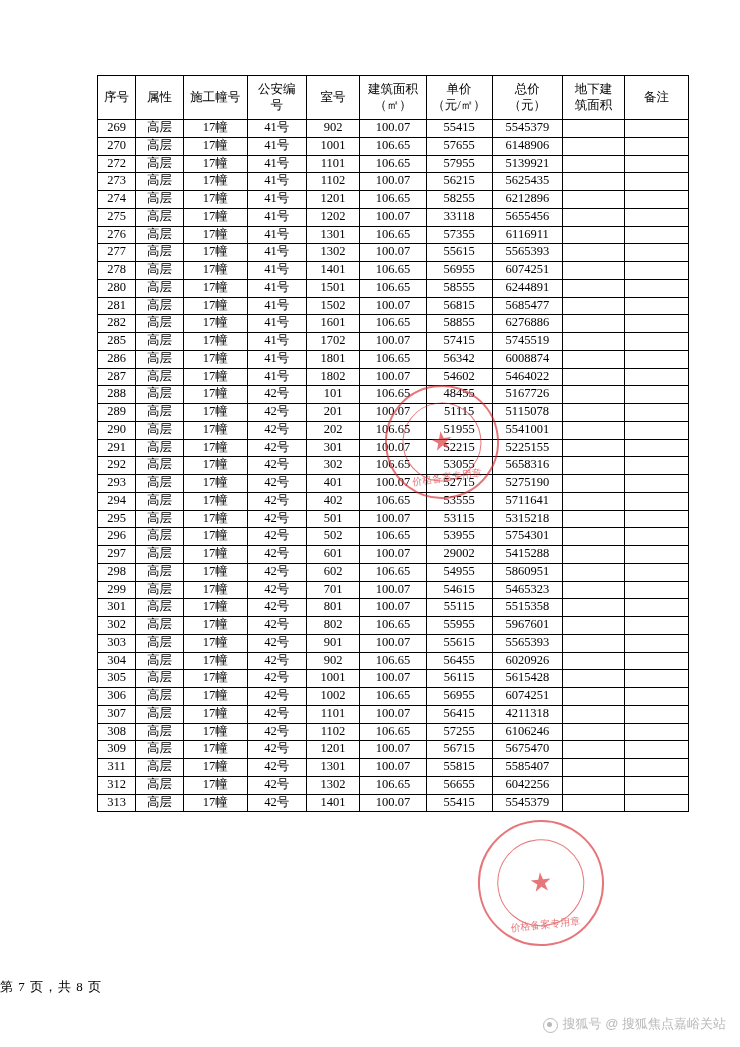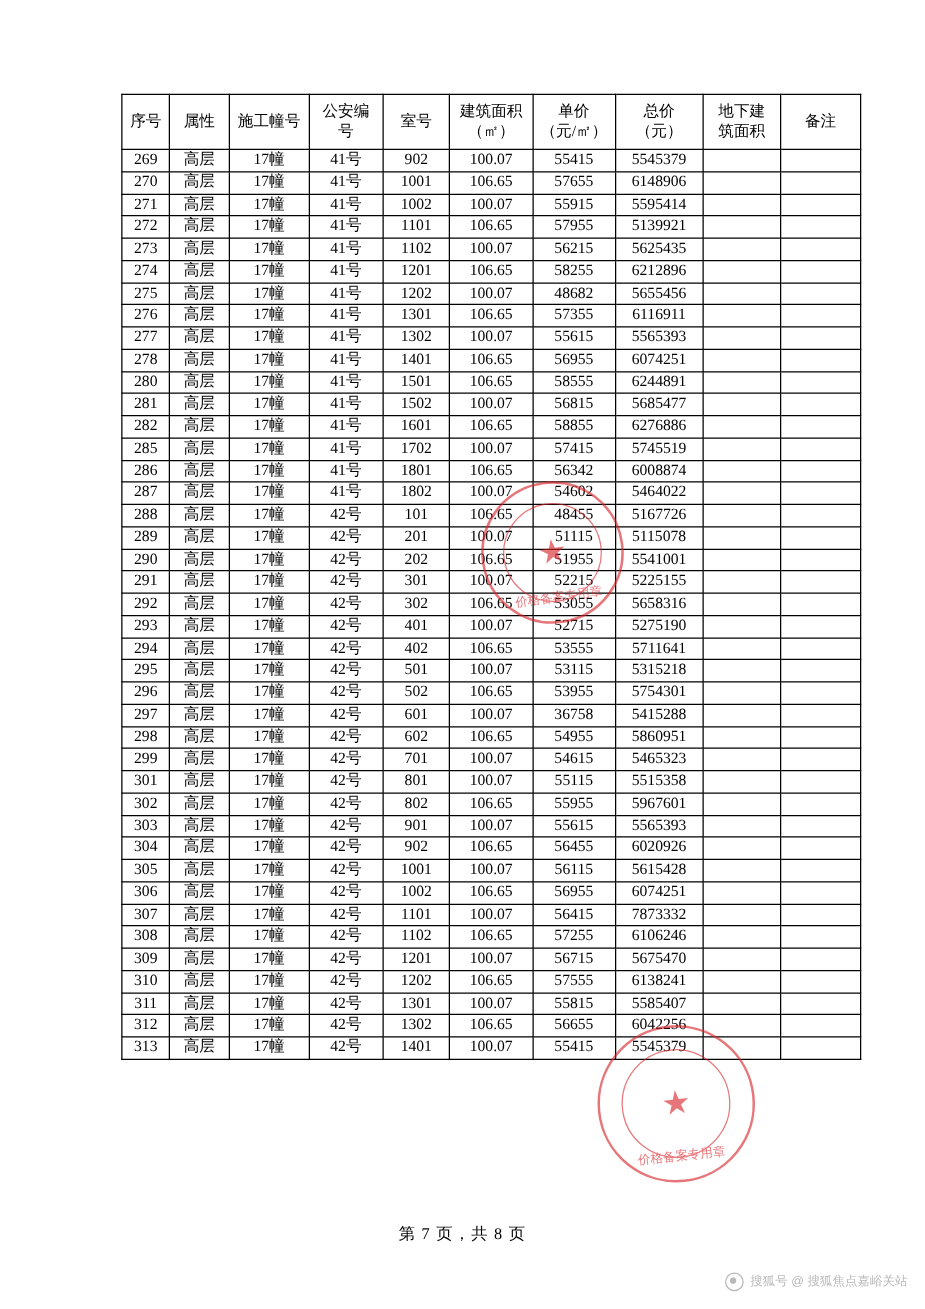--- a/index.html
+++ b/index.html
@@ -67,21 +67,21 @@
 
   td.left-pad {
     text-align: left;
     padding-left: 5px;
   }
   .footer-page {
     position: absolute;
     left: 0;
     right: 0;
     top: 978px;
-    text-align: center;
+    text-align: left;
     font-size: 13px;
     letter-spacing: 1px;
     font-family: "Liberation Serif", serif;
   }
   
   .seal {
     position: absolute;
     border: 2.5px solid #d8242a;
     border-radius: 50%;
     opacity: 0.62;
@@ -128,24 +128,24 @@
     text-align: center;
     color: #d8242a;
     font-size: 10px;
   }
   
   .watermark {
     position: absolute;
     right: 14px;
     bottom: 14px;
     display: flex;
-    align-items: flex-start;
+    align-items: flex-end;
     gap: 5px;
     color: #b9b9b9;
-    font-size: 10px;
+    font-size: 13px;
     font-family: "Liberation Sans", sans-serif;
   }
   .watermark .wm-logo {
     width: 13px;
     height: 13px;
     border-radius: 50%;
     border: 1.5px solid #b9b9b9;
     display: inline-block;
     position: relative;
   }
@@ -237,32 +237,20 @@
             <td class="left-pad">17幢</td>
             <td class="left-pad">41号</td>
             <td>1001</td>
             <td>106.65</td>
             <td>57655</td>
             <td>6148906</td>
             <td></td>
             <td></td>
           </tr>
           <tr>
-            <td>271</td>
-            <td class="left-pad">高层</td>
-            <td class="left-pad">17幢</td>
-            <td class="left-pad">41号</td>
-            <td>1002</td>
-            <td>100.07</td>
-            <td>55915</td>
-            <td>5595414</td>
-            <td></td>
-            <td></td>
-          </tr>
-          <tr>
             <td>272</td>
             <td class="left-pad">高层</td>
             <td class="left-pad">17幢</td>
             <td class="left-pad">41号</td>
             <td>1101</td>
             <td>106.65</td>
             <td>57955</td>
             <td>5139921</td>
             <td></td>
             <td></td>
@@ -291,21 +279,21 @@
             <td></td>
             <td></td>
           </tr>
           <tr>
             <td>275</td>
             <td class="left-pad">高层</td>
             <td class="left-pad">17幢</td>
             <td class="left-pad">41号</td>
             <td>1202</td>
             <td>100.07</td>
-            <td>48682</td>
+            <td>33118</td>
             <td>5655456</td>
             <td></td>
             <td></td>
           </tr>
           <tr>
             <td>276</td>
             <td class="left-pad">高层</td>
             <td class="left-pad">17幢</td>
             <td class="left-pad">41号</td>
             <td>1301</td>
@@ -519,21 +507,21 @@
             <td></td>
             <td></td>
           </tr>
           <tr>
             <td>297</td>
             <td class="left-pad">高层</td>
             <td class="left-pad">17幢</td>
             <td class="left-pad">42号</td>
             <td>601</td>
             <td>100.07</td>
-            <td>36758</td>
+            <td>29002</td>
             <td>5415288</td>
             <td></td>
             <td></td>
           </tr>
           <tr>
             <td>298</td>
             <td class="left-pad">高层</td>
             <td class="left-pad">17幢</td>
             <td class="left-pad">42号</td>
             <td>602</td>
@@ -628,21 +616,21 @@
             <td></td>
           </tr>
           <tr>
             <td>307</td>
             <td class="left-pad">高层</td>
             <td class="left-pad">17幢</td>
             <td class="left-pad">42号</td>
             <td>1101</td>
             <td>100.07</td>
             <td>56415</td>
-            <td>7873332</td>
+            <td>4211318</td>
             <td></td>
             <td></td>
           </tr>
           <tr>
             <td>308</td>
             <td class="left-pad">高层</td>
             <td class="left-pad">17幢</td>
             <td class="left-pad">42号</td>
             <td>1102</td>
             <td>106.65</td>
@@ -653,32 +641,20 @@
           </tr>
           <tr>
             <td>309</td>
             <td class="left-pad">高层</td>
             <td class="left-pad">17幢</td>
             <td class="left-pad">42号</td>
             <td>1201</td>
             <td>100.07</td>
             <td>56715</td>
             <td>5675470</td>
-            <td></td>
-            <td></td>
-          </tr>
-          <tr>
-            <td>310</td>
-            <td class="left-pad">高层</td>
-            <td class="left-pad">17幢</td>
-            <td class="left-pad">42号</td>
-            <td>1202</td>
-            <td>106.65</td>
-            <td>57555</td>
-            <td>6138241</td>
             <td></td>
             <td></td>
           </tr>
           <tr>
             <td>311</td>
             <td class="left-pad">高层</td>
             <td class="left-pad">17幢</td>
             <td class="left-pad">42号</td>
             <td>1301</td>
             <td>100.07</td>

